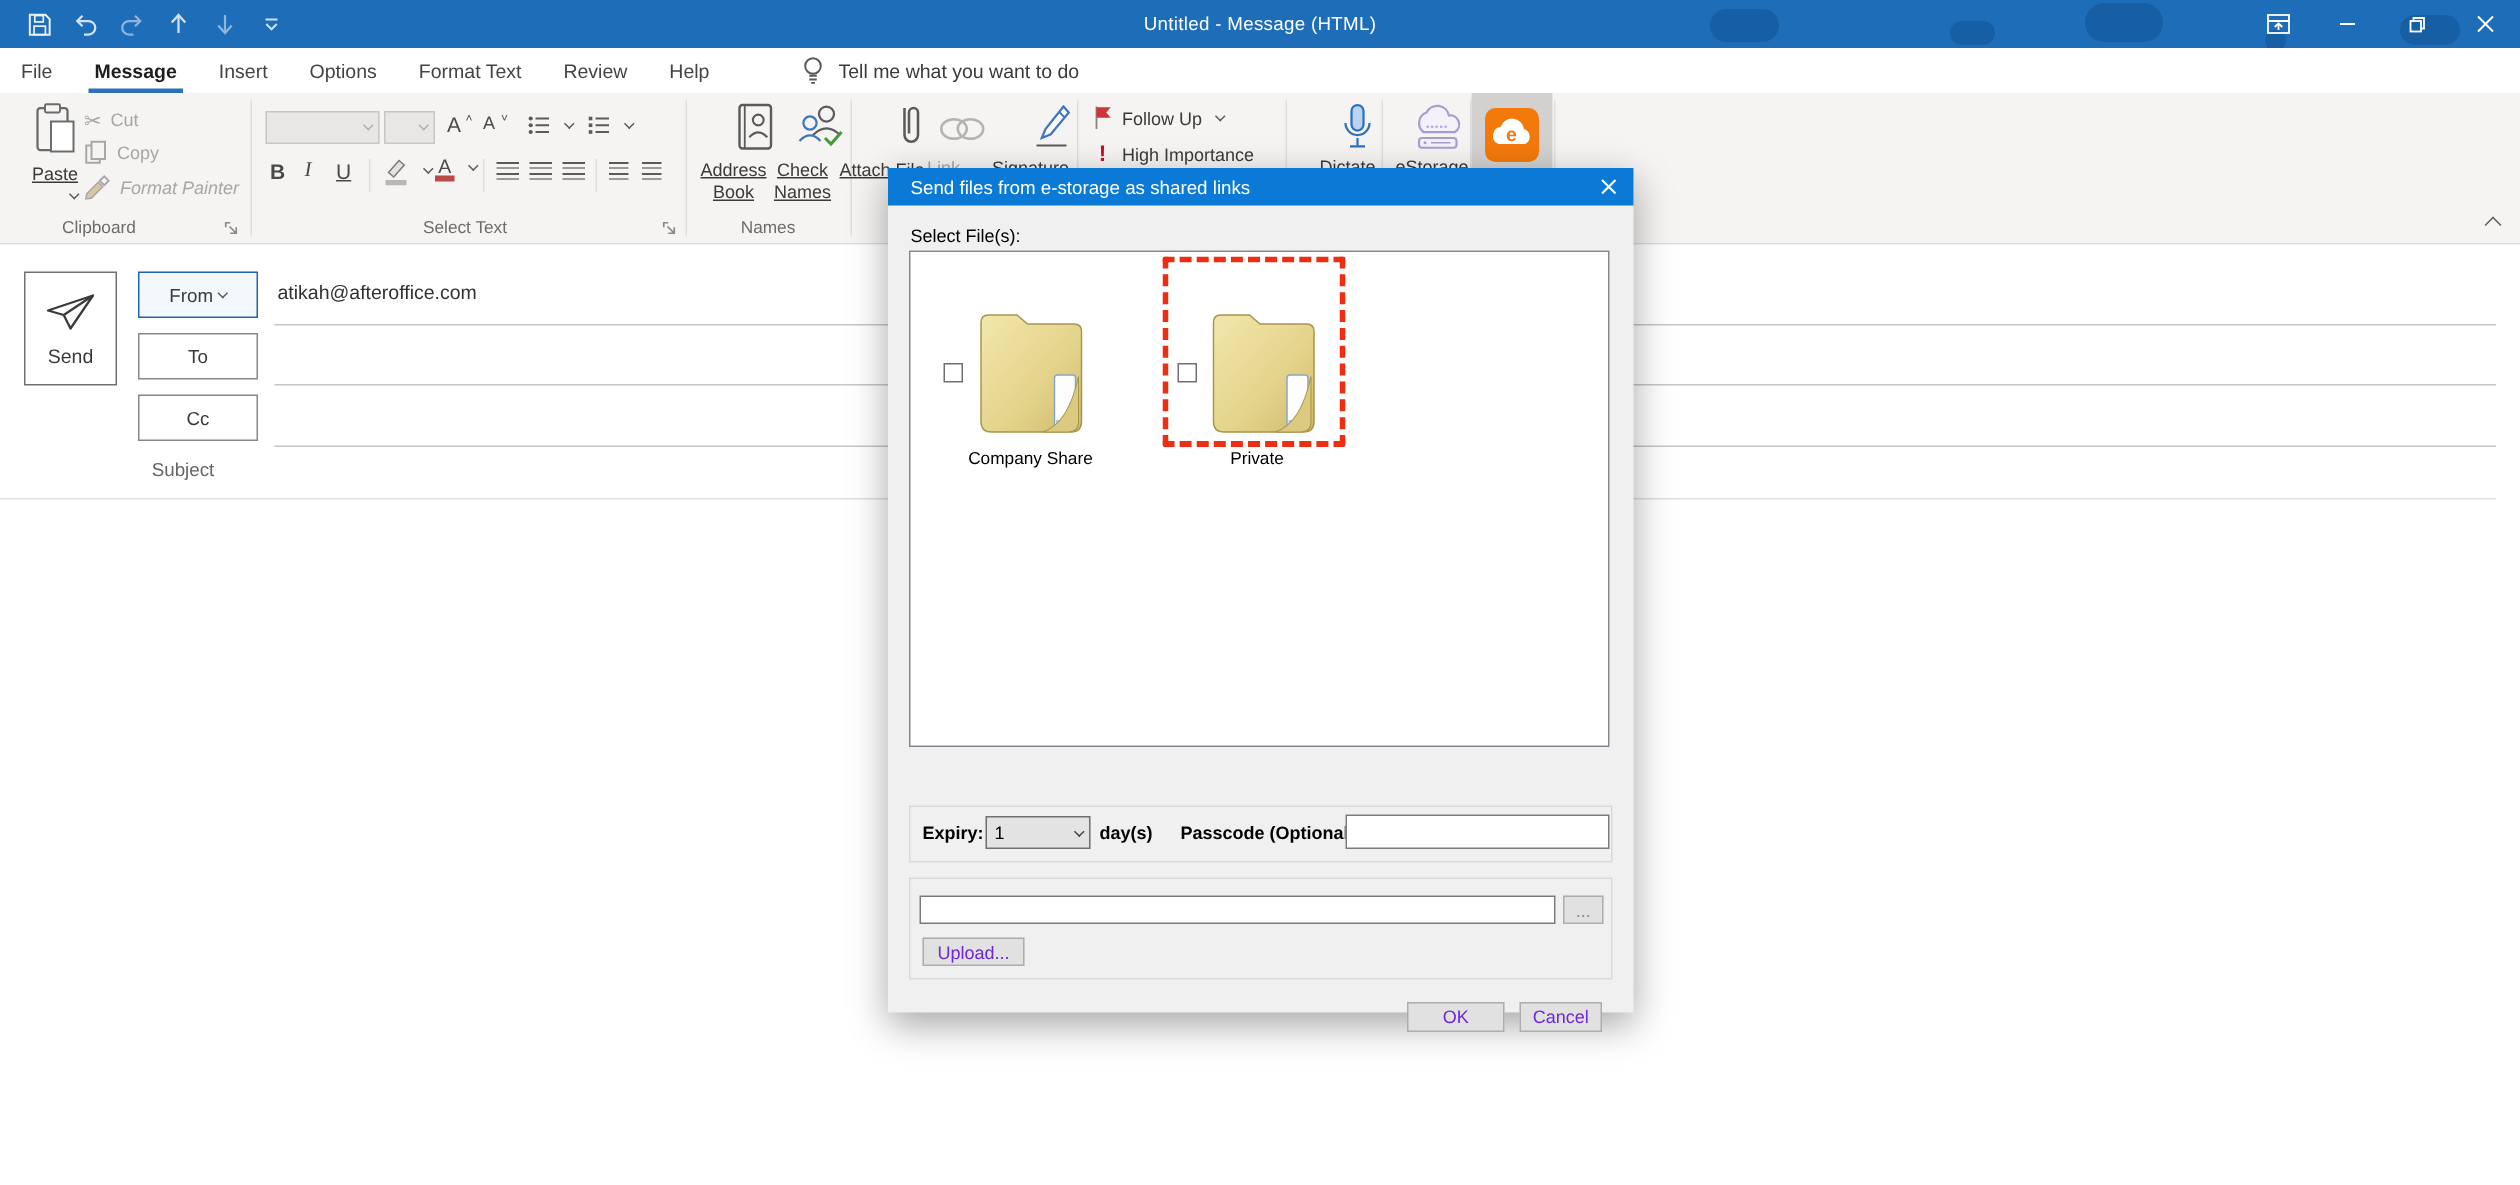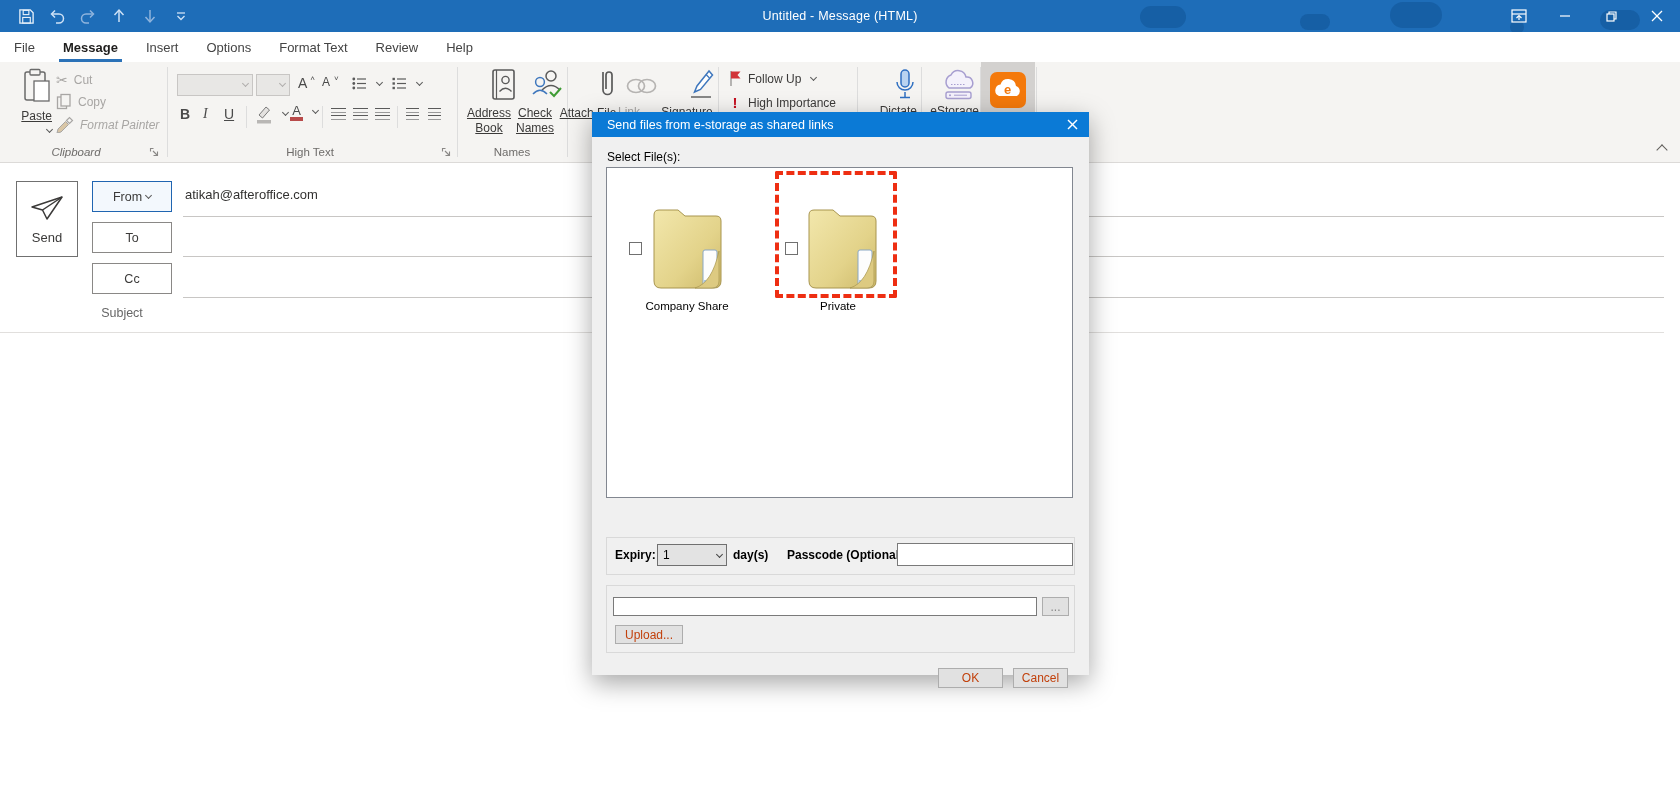--- a/index.html
+++ b/index.html
@@ -64,21 +64,21 @@
   .select-label { position:absolute; left:15px; top:13px; }
   .listbox { position:absolute; left:14px; top:30px; width:467px; height:331px; background:#fff; border:1px solid #828790; }
   .cbx { position:absolute; width:13px; height:13px; background:#fff; border:1px solid #707070; }
   .folder-label { position:absolute; text-align:center; font-size:11.5px; color:#000; }
   .redbox { position:absolute; left:183px; top:34px; width:122px; height:127px; border:4px dashed #ee2e12; border-radius:2px; }
   .groupbox { position:absolute; left:14px; width:469px; border:1px solid #d9d9d9; }
   .dlg-lab { position:absolute; font-size:12px; color:#000000;font-weight:bold; }
   .dlg-combo { position:absolute; height:22px; background:#e3e3e3; border:1px solid #707070; display:flex; align-items:center; padding-left:5px; font-size:12px; }
   .dlg-combo .dd { position:absolute; right:4px; top:7px; width:5px; height:5px; border-right:1.3px solid #444; border-bottom:1.3px solid #444; transform:rotate(45deg); }
   .dlg-input { position:absolute; background:#fff; border:1px solid #7a7a7a; font-size:12px; padding:0 4px; font-family:"Liberation Sans",sans-serif; }
-  .win7-btn { position:absolute; background:#e1e1e1; border:1px solid #adadad; font-size:12px; color:#c2410c; display:flex; align-items:center; justify-content:center; font-family:"Liberation Sans",sans-serif; }
+  .win7-btn { position:absolute; background:#e1e1e1; border:1px solid #adadad; font-size:12px; color:#6d28d9; display:flex; align-items:center; justify-content:center; font-family:"Liberation Sans",sans-serif; }
 
   svg { display:block; }
 </style>
 </head>
 <body>
 
 <div id="app">
 
   <div class="titlebar">
     <div class="tb-blob" style="left:1140px;top:6px;width:46px;height:22px;border-radius:12px;"></div>
@@ -173,20 +173,31 @@
       </div>
     <div class="menu-item">
         <span>Format Text</span>
       </div>
     <div class="menu-item">
         <span>Review</span>
       </div>
     <div class="menu-item">
         <span>Help</span>
       </div>
+    <div class="tellme">
+      <span>
+        <svg width="14" height="20" viewBox="0 0 14 20">
+            <circle cx="7" cy="7" r="5.2" fill="none" stroke="#5a5856" stroke-width="1.3"></circle>
+            <line x1="4.5" y1="13.5" x2="9.5" y2="13.5" stroke="#5a5856" stroke-width="1.2"></line>
+            <line x1="4.5" y1="16" x2="9.5" y2="16" stroke="#5a5856" stroke-width="1.2"></line>
+            <line x1="5.7" y1="18.3" x2="8.3" y2="18.3" stroke="#5a5856" stroke-width="1.2"></line>
+          </svg>
+      </span>
+      <span>Tell me what you want to do</span>
+    </div>
   </div>
 
   <div class="ribbon">
     <div class="rdiv" style="left:167px"></div>
       <div class="rdiv" style="left:457px"></div>
     <div class="rdiv" style="left:567px"></div>
       <div class="rdiv" style="left:718px"></div>
     <div class="rdiv" style="left:857px"></div>
       <div class="rdiv" style="left:921px"></div>
     <div class="rdiv" style="left:980px"></div>
@@ -218,21 +229,21 @@
     </div>
     <div class="rsmall gray" style="left:56px;top:54px;font-style:italic;">
       <span>
         <svg width="18" height="17" viewBox="0 0 18 17">
             <path d="M2 13 l7.5-7.5 3 3 L5 16 l-4 1 z" fill="#d9c6a6" stroke="#a8a6a4" stroke-width="1"></path>
             <path d="M10.5 4.5 l3-3 3 3 -3 3 z" fill="none" stroke="#a8a6a4" stroke-width="1.2"></path>
           </svg>
       </span>
       <span>Format Painter</span>
     </div>
-    <div class="rgroup-label" style="left:36px;width:80px;font-style:italic;">Clipboard</div>
+    <div class="rgroup-label" style="left:26px;width:80px;">Clipboard</div>
     <div class="launcher" style="left:149px;">
       <svg width="10" height="10" viewBox="0 0 10 10">
           <path d="M1.5 4.5 v-3 h3" fill="none" stroke="#8a8886" stroke-width="1.1"></path>
           <path d="M4 4 l4 4 M8.5 4.5 v4 h-4" fill="none" stroke="#8a8886" stroke-width="1.1"></path>
         </svg>
     </div>
 
     <div class="combo" style="left:177px;top:12px;width:76px;">
         <span class="chev dim"></span>
       </div>
@@ -309,21 +320,21 @@
     <div class="rsmall" style="left:375px;top:46px;">
         <span class="alines"></span>
       </div>
     <div class="rdiv" style="left:397px;top:44px;height:22px;"></div>
     <div class="rsmall" style="left:406px;top:46px;">
         <span class="alines" style="width:13px;"></span>
       </div>
     <div class="rsmall" style="left:428px;top:46px;">
         <span class="alines" style="width:13px;"></span>
       </div>
-    <div class="rgroup-label" style="left:260px;width:100px;">High Text</div>
+    <div class="rgroup-label" style="left:260px;width:100px;">Select Text</div>
     <div class="launcher" style="left:441px;">
       <svg width="10" height="10" viewBox="0 0 10 10">
           <path d="M1.5 4.5 v-3 h3" fill="none" stroke="#8a8886" stroke-width="1.1"></path>
           <path d="M4 4 l4 4 M8.5 4.5 v4 h-4" fill="none" stroke="#8a8886" stroke-width="1.1"></path>
         </svg>
     </div>
 
     <div class="rbtn-big" style="left:462px;top:6px;width:56px;">
       <span>
         <svg width="30" height="34" viewBox="0 0 30 34">

